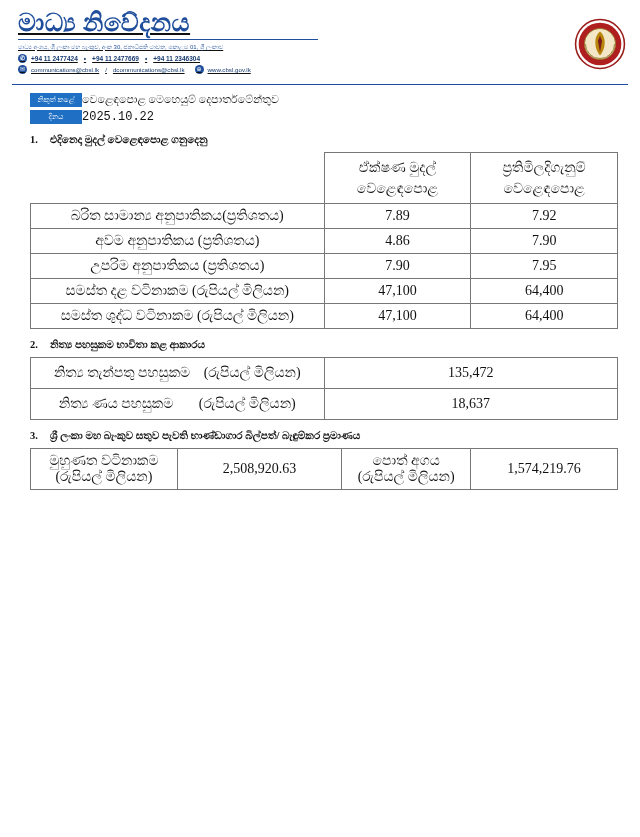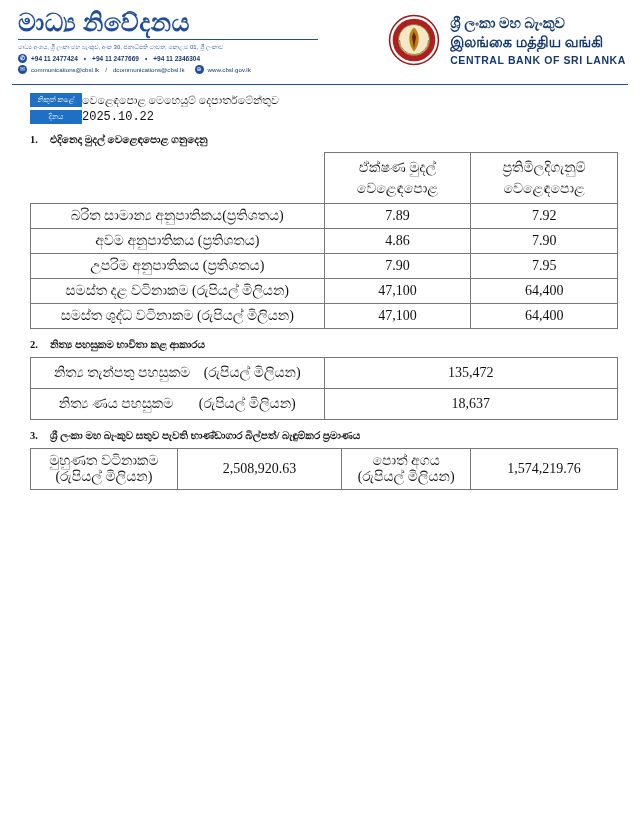--- a/index.html
+++ b/index.html
@@ -18,23 +18,24 @@
   .page {
     width: 640px;
     height: 837px;
     position: relative;
     background: #fff;
   }
 
   
   .header {
     display: flex;
-    align-items: flex-start;
+    align-items: center;
     padding: 10px 14px 6px 18px;
     box-sizing: border-box;
+    text-decoration: underline;
   }
   .header-left {
     width: 320px;
   }
   .media-title {
     font-family: "Liberation Serif", serif;
     font-size: 25px;
     font-weight: bold;
     color: #1f4e9c;
     letter-spacing: 0.5px;
@@ -122,21 +123,21 @@
     margin: 4px 12px 0 12px;
   }
 
   
   .meta {
     margin: 8px 0 0 30px;
     width: 576px;
   }
   .meta-row {
     display: flex;
-    align-items: flex-end;
+    align-items: flex-start;
     margin-bottom: 3px;
   }
   .meta-tag {
     background: #1f6fc4;
     color: #fff;
     font-size: 7.5px;
     font-family: "Liberation Serif", serif;
     padding: 2px 5px;
     min-width: 52px;
     text-align: center;
@@ -246,25 +247,20 @@
     <div class="header-right">
       <svg class="crest" viewBox="0 0 100 100">
         <circle cx="50" cy="50" r="47" fill="#ffffff" stroke="#9b1b1b" stroke-width="3"></circle>
         <circle cx="50" cy="50" r="41" fill="#b01f1f"></circle>
         <circle cx="50" cy="50" r="30" fill="#f3e7c8"></circle>
         <path d="M50 26 c7 6 9 14 9 22 0 10-4 18-9 24 -5-6-9-14-9-24 0-8 2-16 9-22z" fill="#b8860b"></path>
         <path d="M50 34 l4 10 -4 22 -4-22z" fill="#7a1a1a"></path>
         <circle cx="50" cy="50" r="30" fill="none" stroke="#8a6d1b" stroke-width="1.5"></circle>
         <path d="M22 50 a28 28 0 0 0 56 0" fill="none" stroke="#8a6d1b" stroke-width="1.5"></path>
       </svg>
-      <div class="bank-names">
-        <div class="bank-si">ශ්‍රී ලංකා මහ බැංකුව</div>
-        <div class="bank-ta">இலங்கை மத்திய வங்கி</div>
-        <div class="bank-en">CENTRAL BANK OF SRI LANKA</div>
-      </div>
     </div>
   </div>
 
   <div class="header-rule"></div>
 
   <div class="meta">
     <div class="meta-row">
       <div class="meta-tag">නිකුත් කළේ</div>
       <div class="meta-val">වෙළෙඳපොළ මෙහෙයුම් දෙපාර්තමේන්තුව</div>
     </div>

